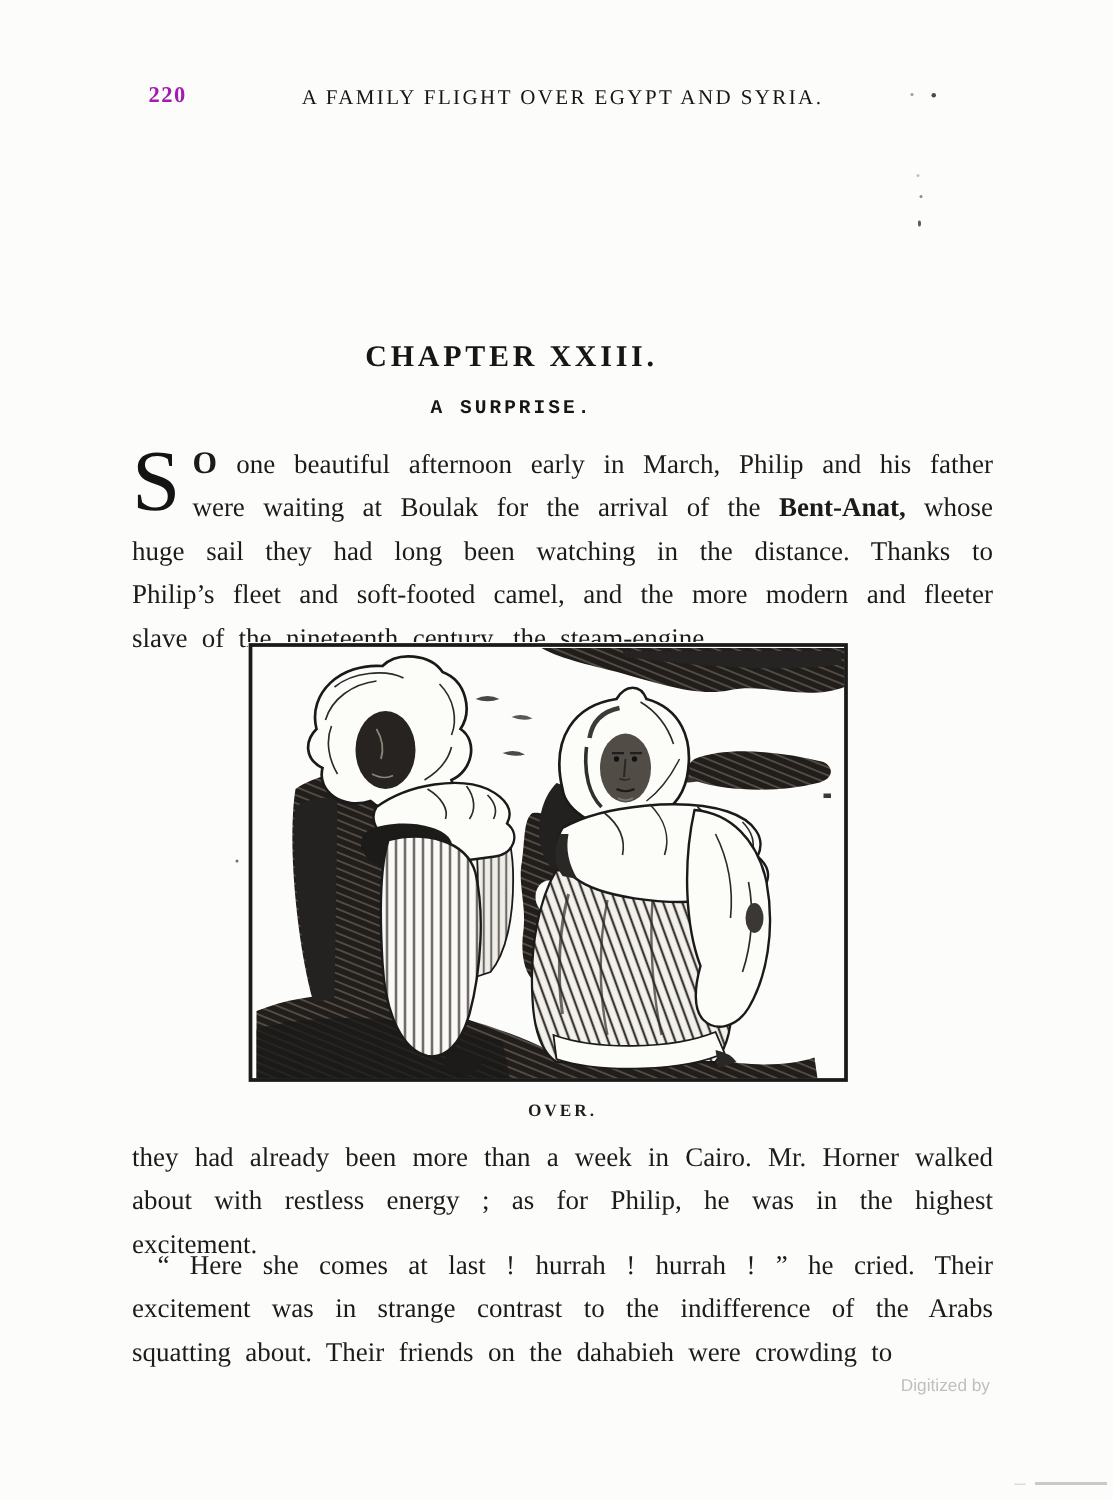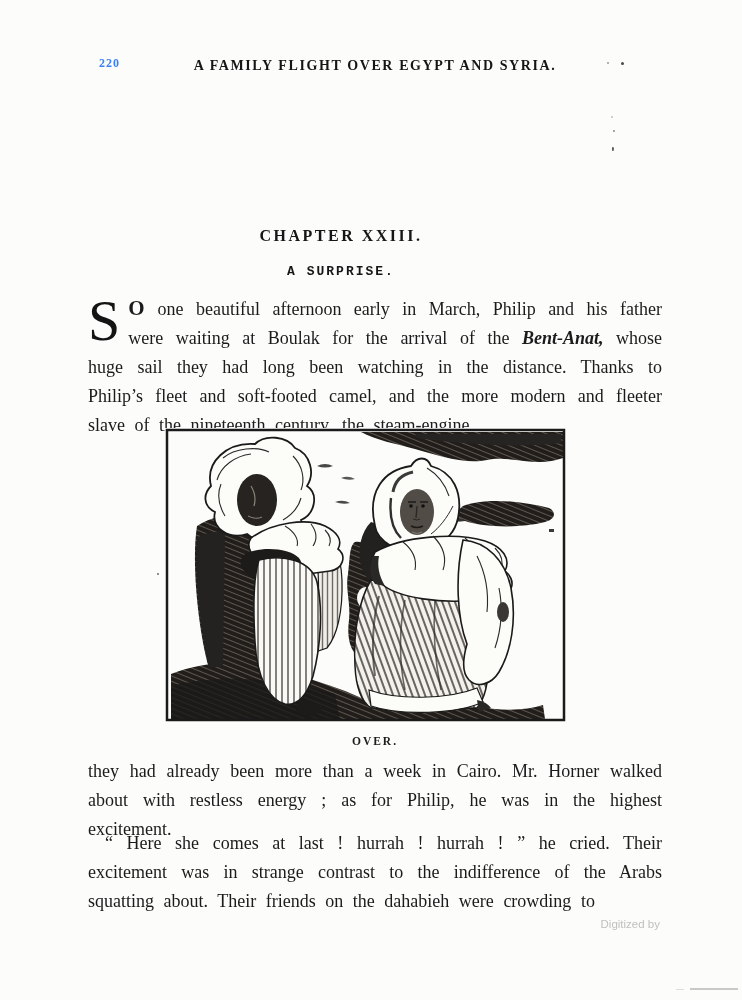--- a/index.html
+++ b/index.html
@@ -6,31 +6,31 @@
   .page{
     position:relative;
     width:742px;height:1000px;
     background:#fcfcfa;
     font-family:"Liberation Serif","DejaVu Serif",serif;
     color:#1b1b1b;
     overflow:hidden;
   }
   .page-number{
     position:absolute;left:99px;top:56px;
-    font-size:12px;font-weight:bold;letter-spacing:1px;
-    color:#3b82f6;
+    font-size:15px;font-weight:bold;letter-spacing:1px;
+    color:#a21caf;
   }
   .running-header{
     position:absolute;left:88px;top:58px;width:574px;
-    text-align:center;font-weight:bold;font-size:14px;
+    text-align:center;font-weight:normal;font-size:14px;
     letter-spacing:1.6px;white-space:nowrap;color:#161616;
   }
   .chapter-heading{
     position:absolute;left:54px;top:227px;width:574px;
-    text-align:center;font-size:16px;font-weight:bold;
+    text-align:center;font-size:20px;font-weight:bold;
     letter-spacing:2.5px;color:#161616;
   }
   .chapter-subheading{
     position:absolute;left:54px;top:264px;width:574px;
     text-align:center;font-size:13px;font-weight:bold;
     letter-spacing:2px;color:#161616;font-family:Liberation Mono, monospace;
   }
   .par{
     position:absolute;left:88px;width:574px;
     font-size:18px;line-height:29px;
@@ -40,21 +40,21 @@
   .par-1{top:294px;}
   .par-2{top:757px;}
   .par-3{top:829px;text-indent:17px;}
   .dropcap{
     float:left;
     font-size:58px;line-height:47px;
     padding:3px 8px 0 0;
     font-weight:normal;color:#141414;
   }
   .lead-cap{font-size:21px;font-weight:bold;letter-spacing:.5px;}
-  .book-title-italic{font-style:italic;font-weight:bold;}
+  .book-title-italic{font-weight:bold;}
   .figure-wrap{
     position:absolute;left:165px;top:428px;width:401px;height:294px;
   }
   .figure-caption{
     position:absolute;left:165px;top:735px;width:420px;
     text-align:center;font-size:11.5px;font-weight:bold;
     letter-spacing:2px;color:#1d1d1d;
   }
   .watermark{
     position:absolute;top:918px;right:82px;

